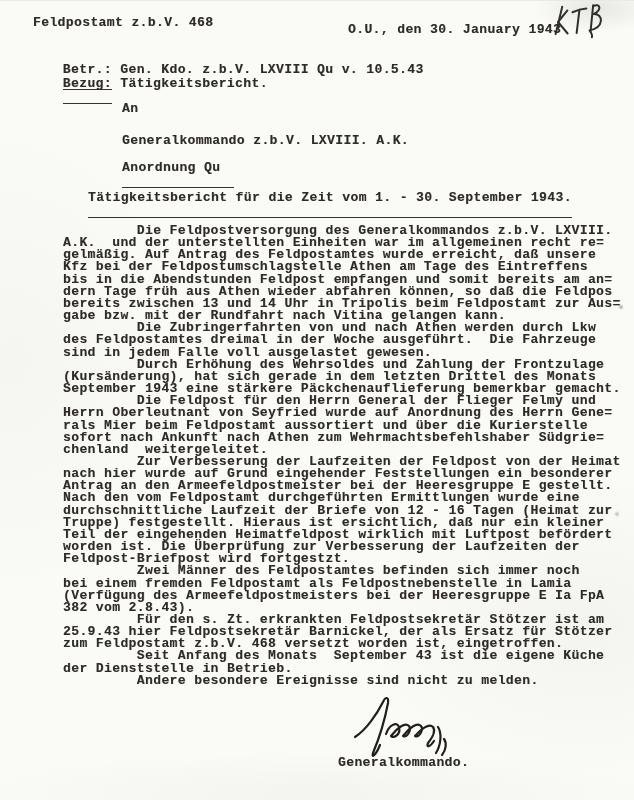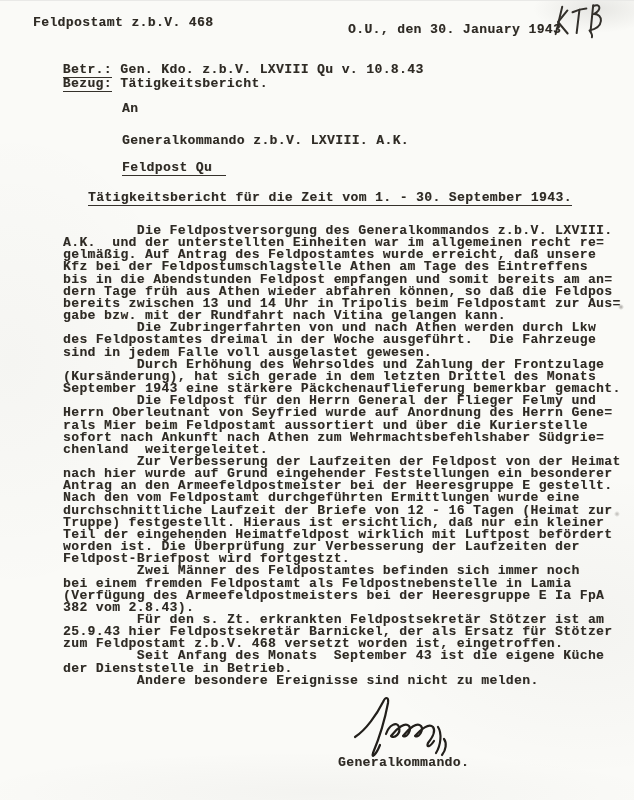--- a/index.html
+++ b/index.html
@@ -27,21 +27,21 @@
   .typed {
     position: absolute;
     font-weight: 700;
     font-size: 13px;
     letter-spacing: 0.4px;
     white-space: pre;
     text-shadow: 0.4px 0.4px 0.6px rgba(46,42,36,0.35);
   }
   .u {
     border-bottom: 1.6px solid #35312b;
-    padding-bottom: 0px;
+    padding-bottom: 12px;
     text-align: center;
   }
   .ref span { white-space: pre; }
   .body-text {
     position: absolute;
     left: 63px;
     top: 224px;
     margin: 0;
     font-family: "Liberation Mono", "DejaVu Sans Mono", monospace;
     font-weight: 700;
@@ -84,32 +84,32 @@
       <path d="M43 4 L39 30"></path>
       <path d="M43 5 C 50 2, 52 9, 43 13 C 53 13, 53 27, 38 29 C 40 32, 41 34, 40 36"></path>
     </svg>
   </div>
 
   <div class="typed" style="left:33px; top:14px;">Feldpostamt z.b.V. 468</div>
 
   <div class="typed" style="left:348px; top:21px;">O.U., den 30. January 1943</div>
 
   <div class="typed ref" style="left:30px; top:46px;">
-    <span class="u">Betr.:</span><span> Gen. Kdo. z.b.V. LXVIII Qu v. 10.8.43</span>
+    <span class="u">Betr.:</span><span> Gen. Kdo. z.b.V. LXVIII Qu v. 10.5.43</span>
   </div>
 
   <div class="typed ref" style="left:30px; top:60px;">
     <span class="u">Bezug:</span><span> Tätigkeitsbericht.</span>
   </div>
 
   <div class="typed" style="left:122px; top:100px;">An</div>
 
   <div class="typed" style="left:122px; top:132px;">Generalkommando z.b.V. LXVIII. A.K.</div>
 
-  <div class="typed u" style="left:122px; top:159px; padding-right:14px;">Feldpost Qu</div>
+  <div class="typed u" style="left:122px; top:159px; padding-right:14px;">Anordnung Qu</div>
 
   <div class="typed u" style="left:88px; top:189px;">Tätigkeitsbericht für die Zeit vom 1. - 30. September 1943.</div>
 
   <pre class="body-text">         Die Feldpostversorgung des Generalkommandos z.b.V. LXVIII.
 A.K.  und der unterstellten Einheiten war im allgemeinen recht re=
 gelmäßig. Auf Antrag des Feldpostamtes wurde erreicht, daß unsere
 Kfz bei der Feldpostumschlagstelle Athen am Tage des Eintreffens
 bis in die Abendstunden Feldpost empfangen und somit bereits am an=
 dern Tage früh aus Athen wieder abfahren können, so daß die Feldpos
 bereits zwischen 13 und 14 Uhr in Tripolis beim Feldpostamt zur Aus=

